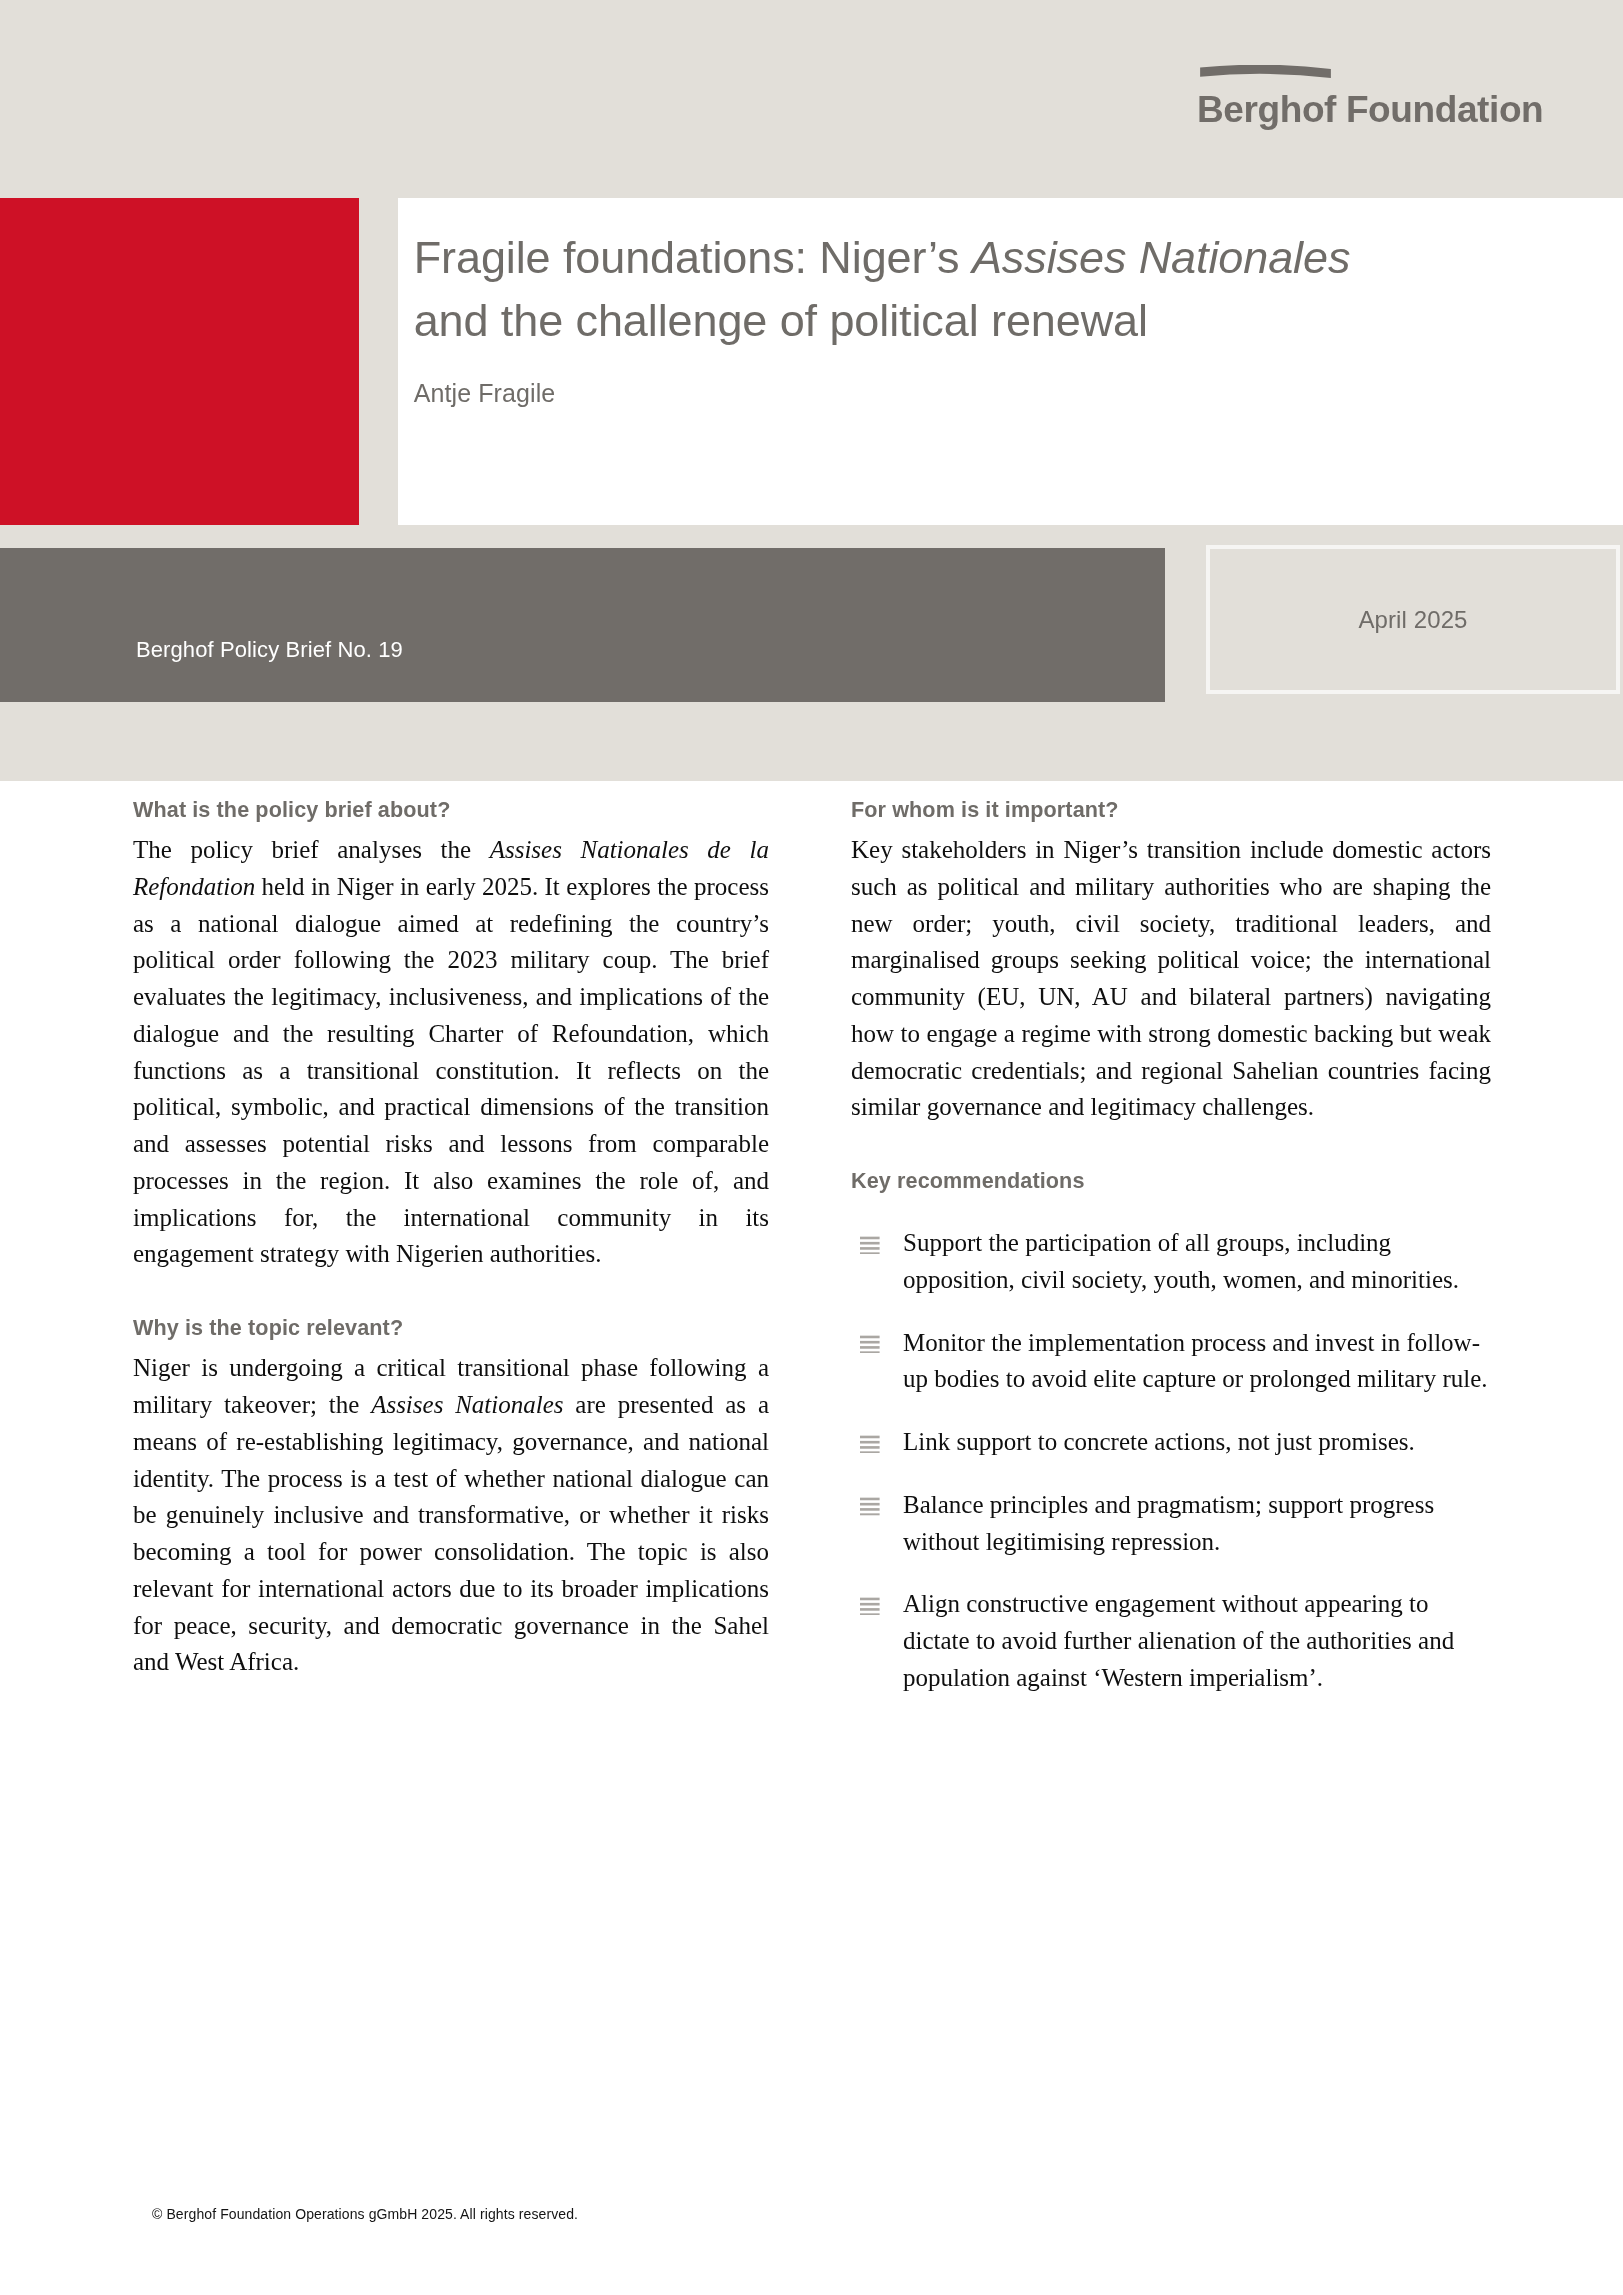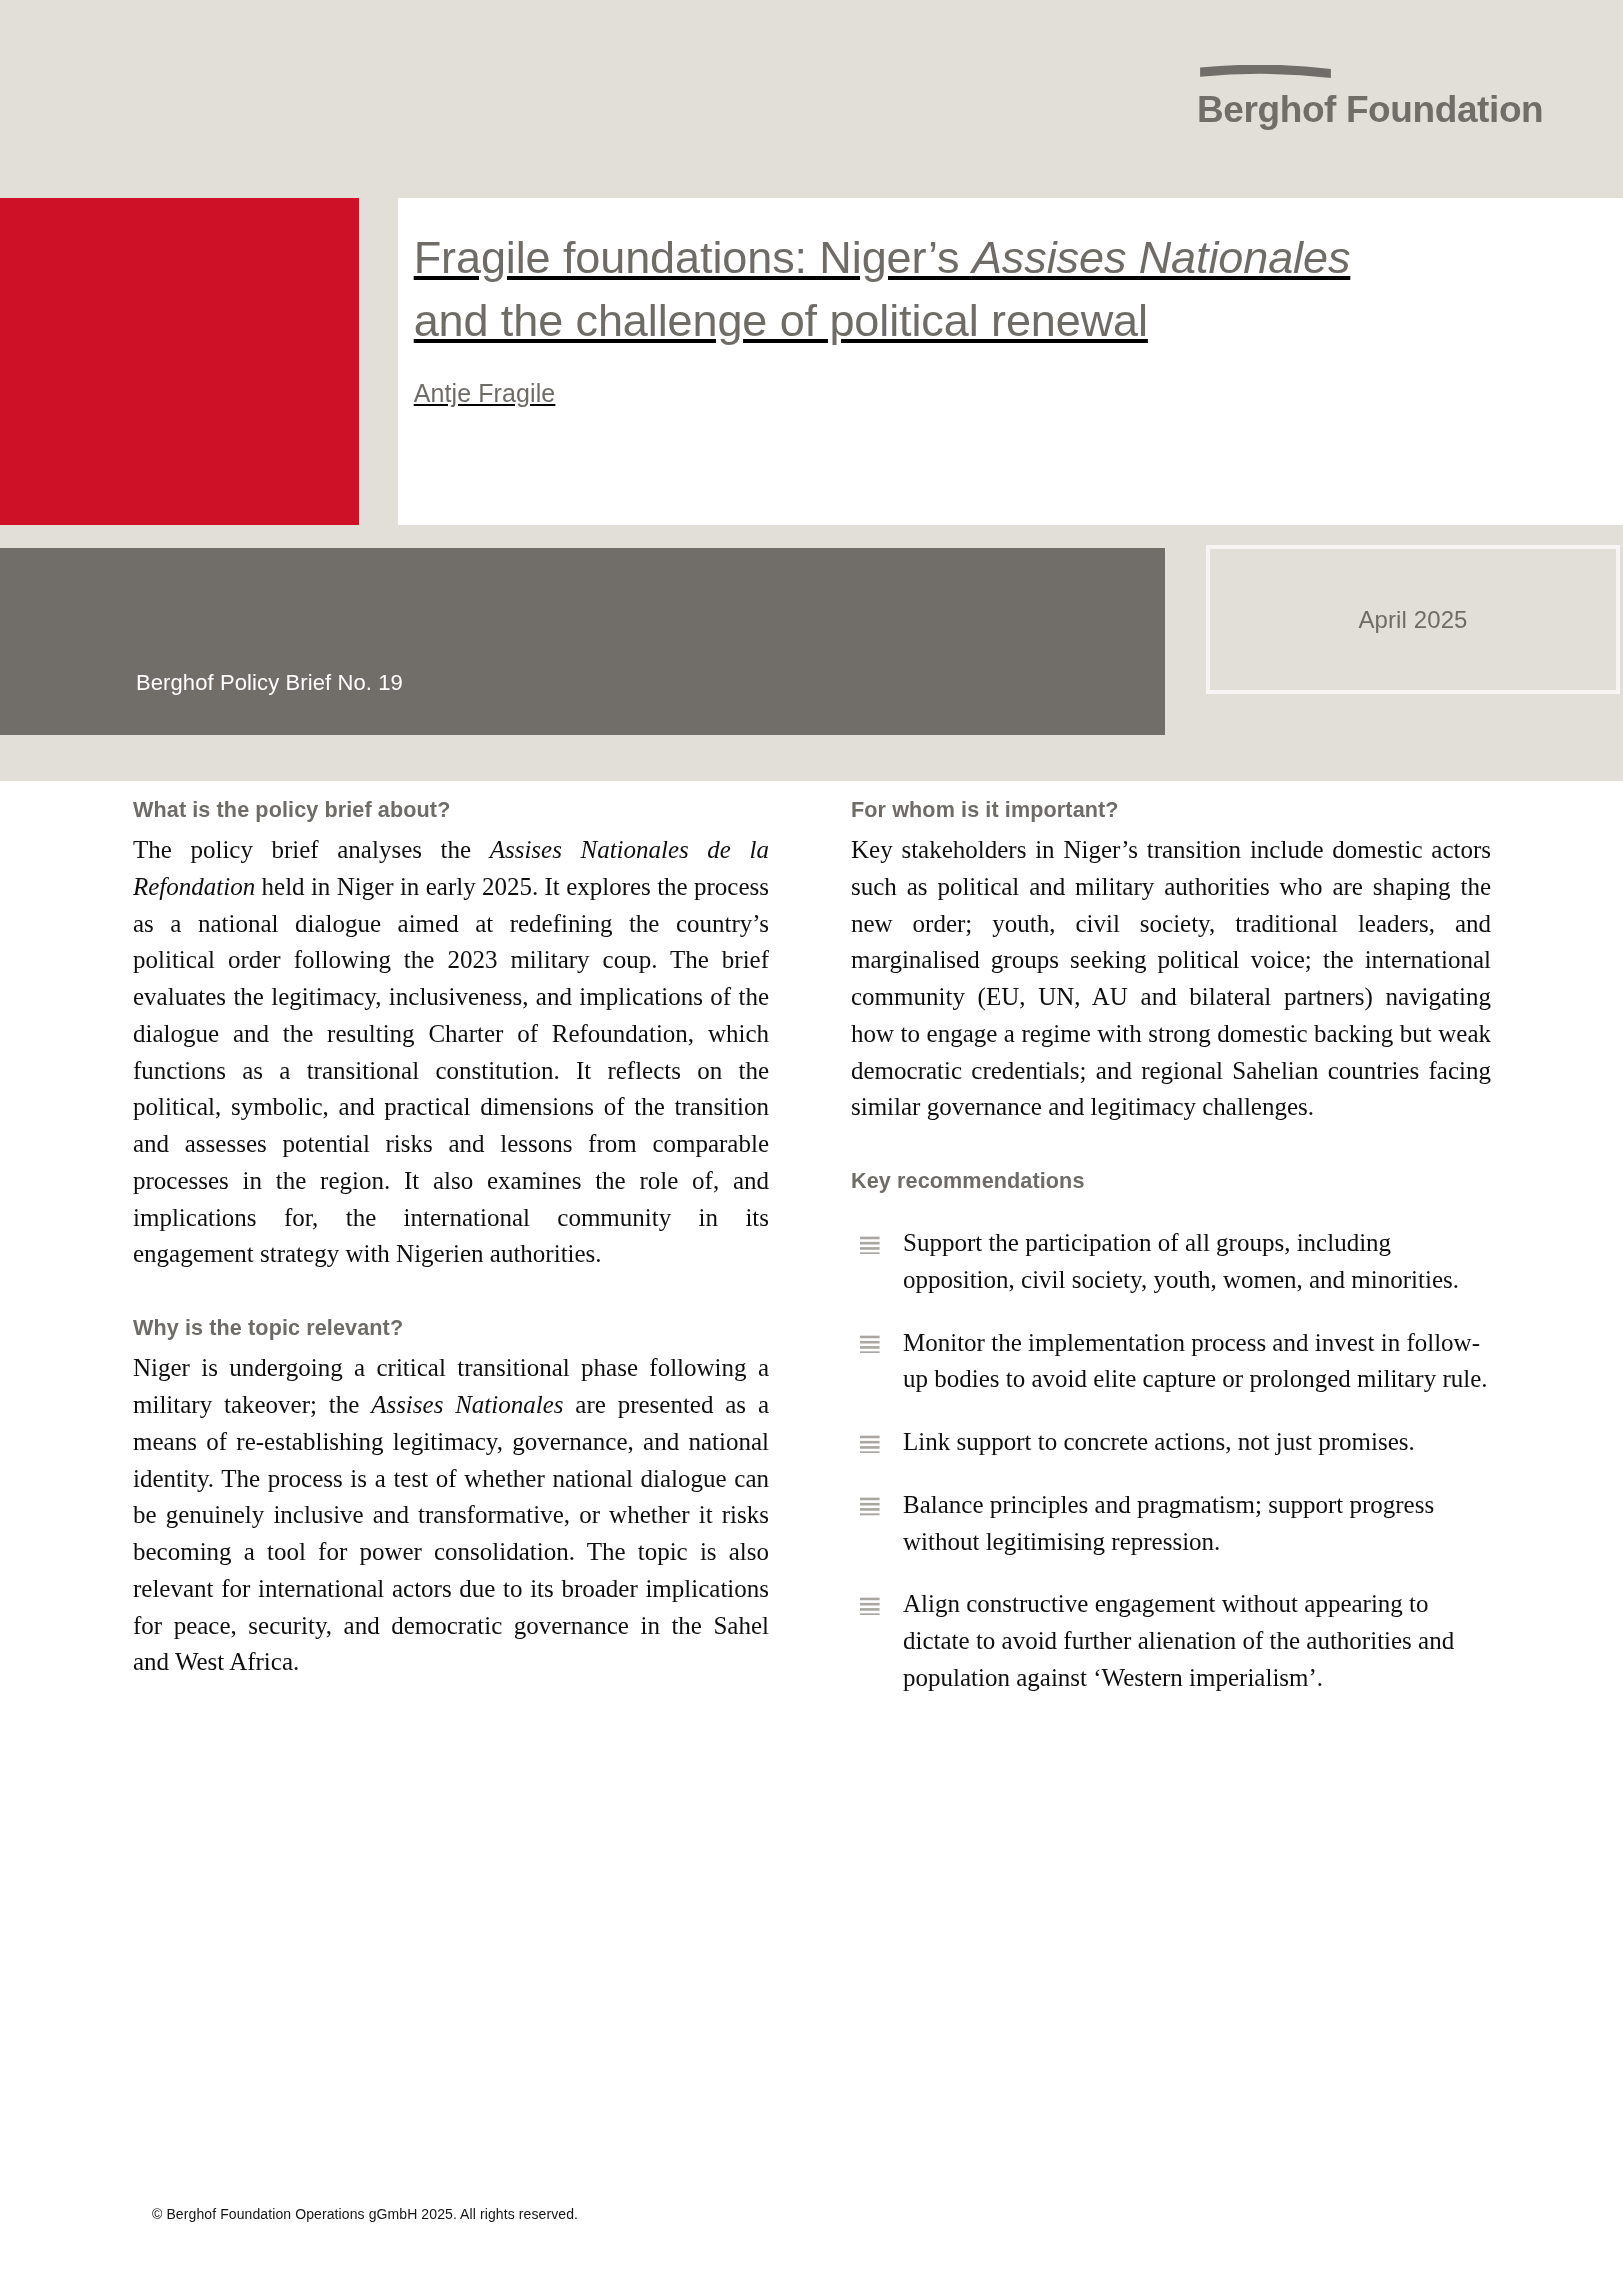--- a/index.html
+++ b/index.html
@@ -64,21 +64,20 @@
   
   .title-card {
     position: absolute;
     left: 398px;
     top: 198px;
     width: 1226px;
     height: 327px;
     background: #ffffff;
     box-sizing: border-box;
     padding: 36px 39px 0 15.7px;
-    text-decoration: underline;
   }
   .title-line {
     font-size: 45px;
     font-weight: 300;
     color: #6f6c68;
     line-height: 1.06;
     letter-spacing: -0.1px;
     white-space: nowrap;
     margin-bottom: 15.7px;
   }
@@ -90,21 +89,21 @@
     color: #6f6c68;
     letter-spacing: 0.1px;
   }
 
   
   .gray-banner {
     position: absolute;
     left: 0;
     top: 548px;
     width: 1165px;
-    height: 187px;
+    height: 154px;
     background: #716d69;
   }
   .gray-banner-label {
     position: absolute;
     left: 136px;
     bottom: 39px;
     font-size: 22px;
     font-weight: 400;
     color: #ffffff;
     letter-spacing: 0.1px;

